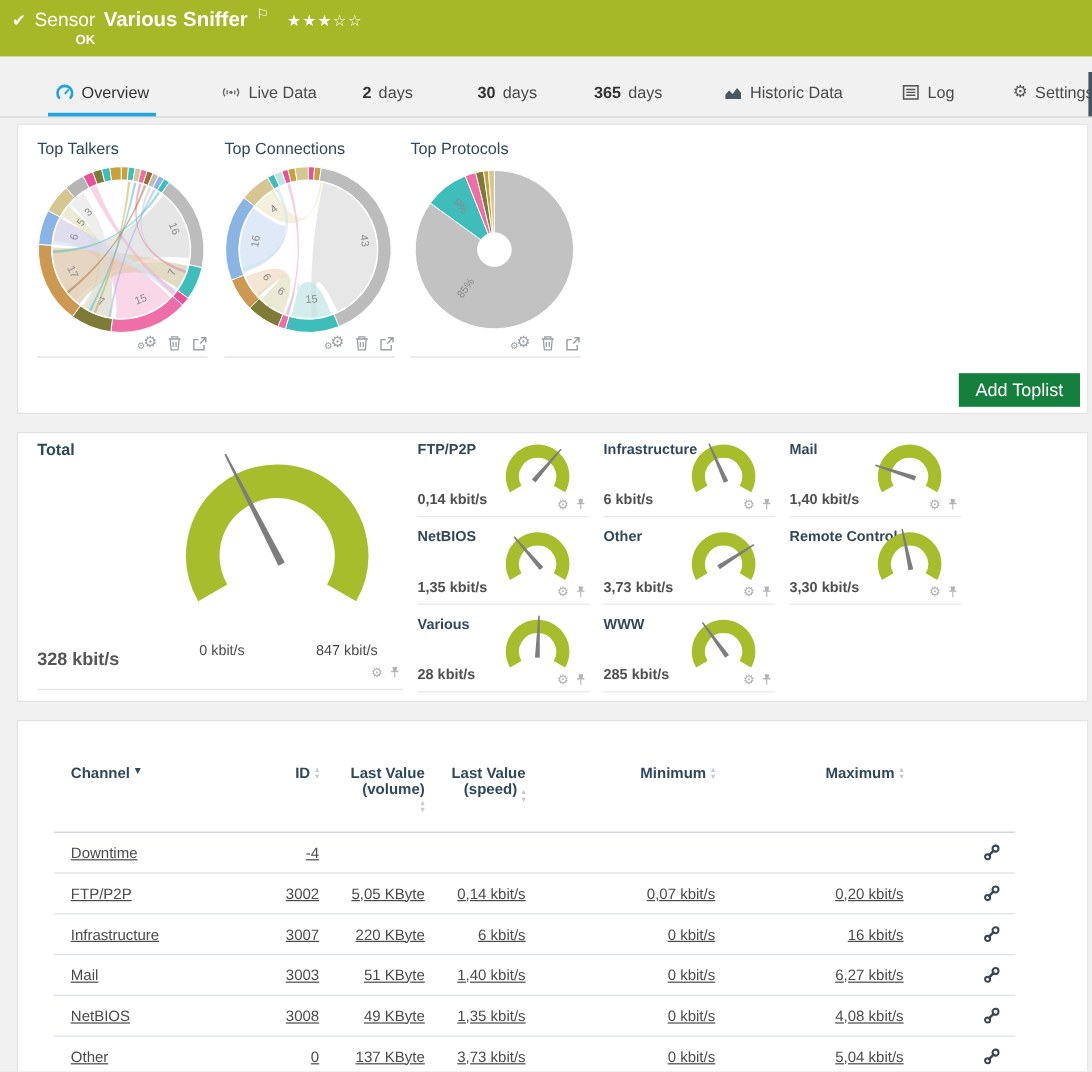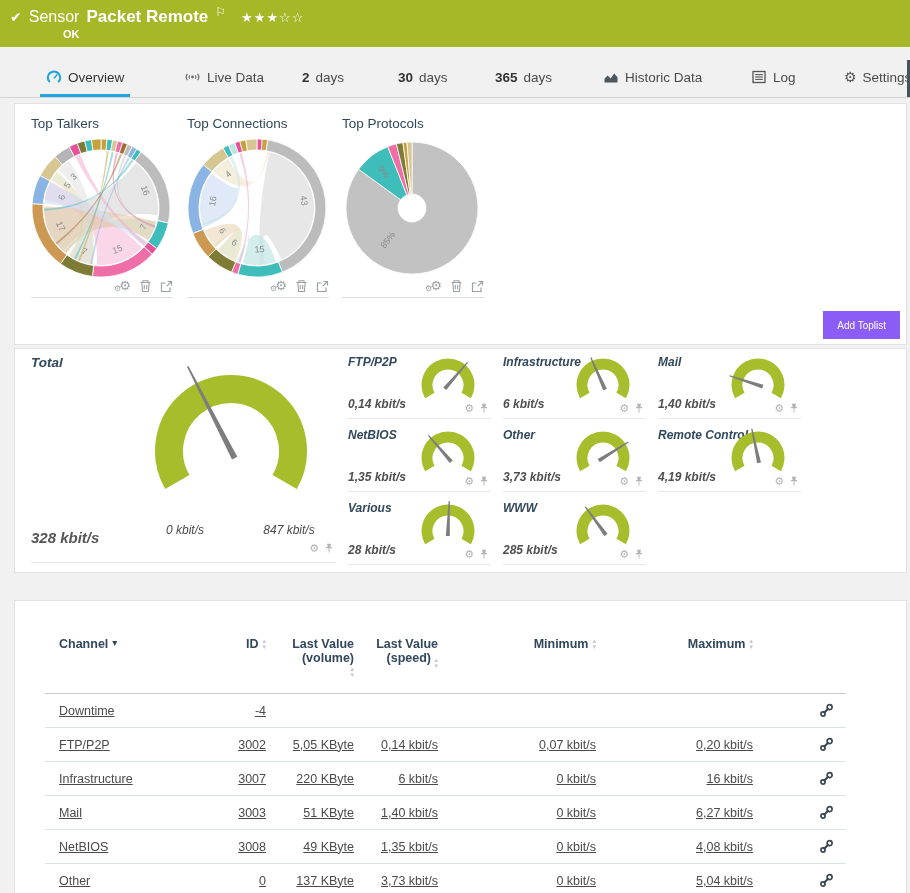--- a/index.html
+++ b/index.html
@@ -22,33 +22,33 @@
   .tab{position:absolute;top:0;height:34px;display:flex;align-items:center;gap:6px;
        font-size:13.5px;color:#4a4a4a;cursor:pointer;padding:0 6px;}
   .tab.active{border-bottom:3px solid #1fa6de;color:#333;}
   .tab b{color:#333;font-weight:bold;}
   .tab svg{flex:0 0 auto;}
   .tabedge{position:absolute;right:0;top:60px;width:3px;height:37px;background:#46535f;}
 
   
   .panel{position:absolute;left:14px;width:891px;background:#fff;border:1px solid #e2e2e2;}
   .p-toplists{top:103px;height:240px;}
-  .p-gauges{top:348px;height:223px;font-style:italic;}
+  .p-gauges{top:360px;height:223px;}
   .p-table{top:600px;height:300px;}
 
   
   .tl-block{position:absolute;top:12px;width:142px;border-bottom:1px solid #dcdcdc;padding-bottom:3px;}
   .tl-title{font-size:13.5px;color:#31485c;height:22px;}
   .tl-chart{display:block;}
   .tl-icons{display:flex;justify-content:flex-end;align-items:center;gap:8px;height:16px;color:#9aa0a6;}
   .gear2{position:relative;font-size:13px;line-height:13px;color:#9aa0a6;width:16px;height:14px;display:inline-block;}
   .gear2 .g1{position:absolute;right:0;top:0;}
   .gear2 .g2{position:absolute;left:-1px;bottom:-2px;font-size:8px;}
-  .add-btn{position:absolute;right:6px;top:207px;height:28px;padding:0 14px;background:#8b5cf6;color:#fff;
-           border:none;font-size:10px;font-family:"Liberation Sans",sans-serif;cursor:pointer;text-align:center;}
+  .add-btn{position:absolute;right:6px;top:207px;height:28px;padding:0 14px;background:#15803d;color:#fff;
+           border:none;font-size:15px;font-family:"Liberation Sans",sans-serif;cursor:pointer;text-align:center;}
 
   
   .total-cell{position:absolute;left:16px;top:2px;width:305px;height:211px;border-bottom:1px solid #e6e6e6;}
   .total-label{position:absolute;left:0;top:4px;font-size:13.5px;font-weight:bold;color:#31485c;}
   .total-gauge{position:absolute;left:85px;top:0;}
   .scale-min{position:absolute;left:114px;top:172px;width:80px;text-align:center;font-size:12px;color:#4a4a4a;}
   .scale-max{position:absolute;left:218px;top:172px;width:80px;text-align:center;font-size:12px;color:#4a4a4a;}
   .total-value{position:absolute;left:0;top:178px;font-size:15px;font-weight:bold;color:#565656;}
   .cell-icons{position:absolute;display:flex;gap:5px;align-items:center;color:#b3b3b3;}
   .total-cell .cell-icons{right:2px;top:192px;}
@@ -80,21 +80,21 @@
 </style>
 </head>
 <body>
 
 <div class="page">
 
   <div class="app-header">
     <div class="hrow">
       <span class="chk uni">✔</span>
       <span class="kind">Sensor</span>
-      <span class="htitle">Packet Remote</span>
+      <span class="htitle">Various Sniffer</span>
       <span class="flag uni">⚐</span>
       <span class="stars uni">★★★☆☆</span>
     </div>
     <div class="ok">OK</div>
   </div>
 
   <div class="tabbar">
     <div class="tab active" style="left:40px">
       <svg width="16" height="16" viewBox="0 0 16 16">
         <path d="M3.2,12.4 A6.1,6.1 0 1 1 12.8,12.4" fill="none" stroke="#1fa6de" stroke-width="2.2" stroke-linecap="round"></path>
@@ -381,21 +381,21 @@
             </svg>
           </div>
         </div>
 
         <div class="gcell">
           <div class="glabel">Remote Control</div>
           <svg class="mini-gauge" width="76" height="60" viewBox="0 0 76 60">
             <path d="M19.81,42.50A21 21 0 1 1 56.19,42.50" fill="none" stroke="#a7bd2b" stroke-width="11"></path>
             <polygon points="36,37 40,37 38.6,2 37.4,2" fill="#7d7d7d" transform="rotate(-12 38 32)"></polygon>
           </svg>
-          <div class="gvalue">4,19 kbit/s</div>
+          <div class="gvalue">3,30 kbit/s</div>
           <div class="cell-icons">
             <span class="gico uni">⚙</span>
             <svg width="10" height="11" viewBox="0 0 10 11">
               <path d="M3,0.8 h4 l-0.7,3.2 h1.7 v1.2 h-6 v-1.2 h1.7 z" fill="#b3b3b3"></path>
               <rect x="4.55" y="5.2" width="0.9" height="4.4" fill="#b3b3b3"></rect>
             </svg>
           </div>
         </div>
 
         <div class="gcell">

